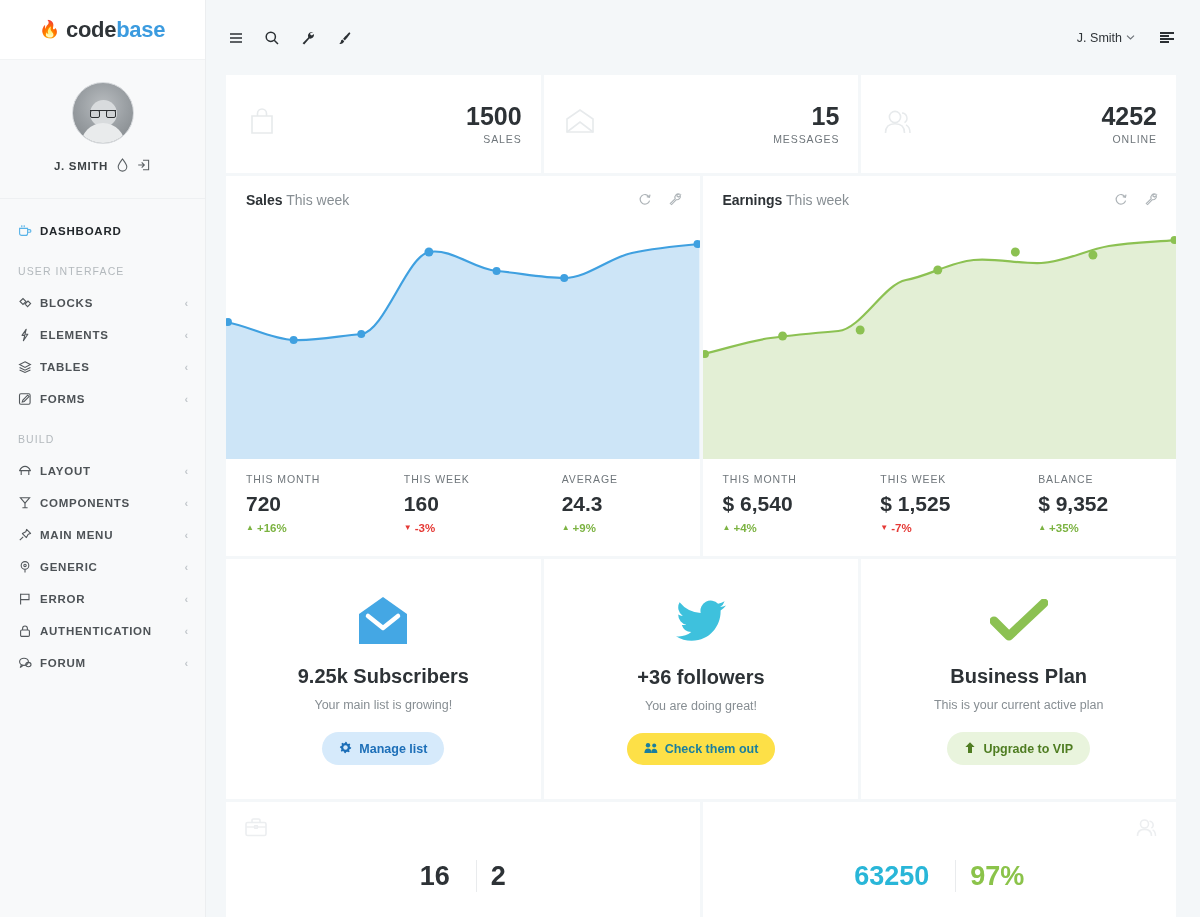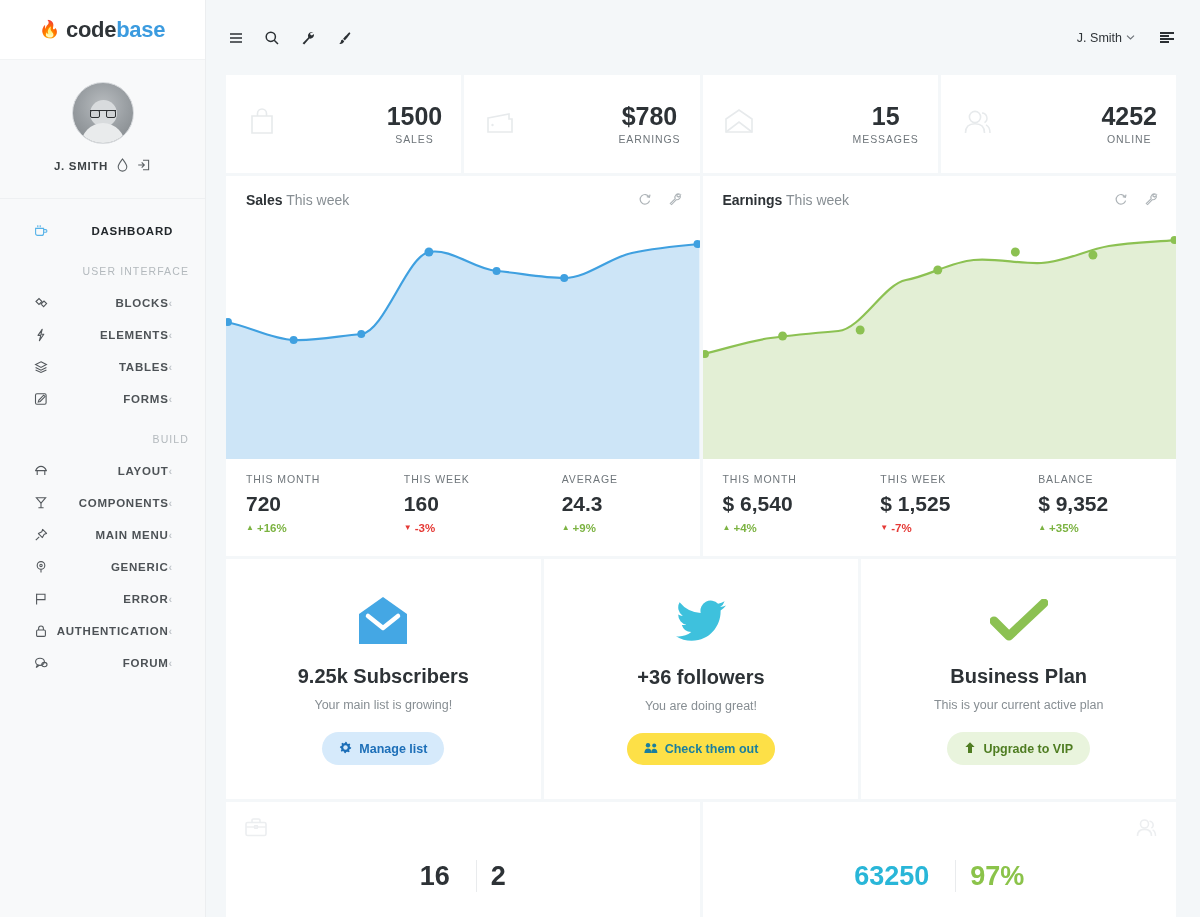--- a/index.html
+++ b/index.html
@@ -62,21 +62,21 @@
     border: 1.6px solid #2c2f31; border-radius: 2px; background: #cfd2d4;
   }
   .avatar .glasses span.l { left: 0; }
   .avatar .glasses span.r { right: 0; }
   .user-row { display: flex; align-items: center; justify-content: center; gap: 9px; }
   .user-name {
     font-size: 11.5px; font-weight: bold; letter-spacing: 0.7px; color: #3d4245;
   }
   .user-ico { color: #5b6165; font-size: 13px; line-height: 1; display: block; }
 
-  .nav { padding: 16px 16px 0; text-align: right; }
+  .nav { padding: 16px 0 0; }
   .nav-heading {
     font-size: 10.5px; letter-spacing: 1.1px; color: #b3b9bd;
     padding: 18px 0 10px 18px; font-weight: normal;
   }
   .nav-item {
     display: flex; align-items: center;
     padding: 9px 16px 9px 18px;
     font-size: 11.5px; letter-spacing: 0.75px; font-weight: bold;
     color: #4d5256; cursor: pointer;
   }
@@ -108,21 +108,21 @@
   .content { padding: 0 24px 0 20px; }
 
   .row { display: flex; gap: 3px; margin-bottom: 3px; }
 
   
   .stat-card {
     flex: 1; background: #fff; height: 98px;
     display: flex; align-items: center; padding: 0 19px;
   }
   .stat-ico { color: #e7eaec; font-size: 33px; line-height: 1; }
-  .stat-vals { margin-left: auto; text-align: center; }
+  .stat-vals { margin-left: auto; text-align: right; }
   .stat-num { font-size: 25px; font-weight: bold; color: #2d3236; line-height: 1.05; }
   .stat-lbl { font-size: 10.5px; letter-spacing: 0.9px; color: #6f767b; margin-top: 4px; }
 
   
   .chart-card { flex: 1; background: #fff; }
   .chart-head {
     display: flex; align-items: center;
     padding: 16px 18px 14px 20px;
   }
   .chart-title { font-size: 14px; color: #2d3236; }
@@ -393,32 +393,20 @@
         <div class="stat-card">
           <span class="stat-ico">
             <svg width="34" height="34" viewBox="0 0 34 34">
                 <path d="M7 11 H27 V28 H7 Z" fill="none" stroke="currentColor" stroke-width="1.6"></path>
                 <path d="M12.5 11 V8.5 A4.5 4.5 0 0 1 21.5 8.5 V11" fill="none" stroke="currentColor" stroke-width="1.6"></path>
               </svg>
           </span>
           <div class="stat-vals">
             <div class="stat-num">1500</div>
             <div class="stat-lbl">SALES</div>
-          </div>
-        </div>
-        <div class="stat-card">
-          <span class="stat-ico">
-            <svg width="34" height="34" viewBox="0 0 34 34">
-                <path d="M5 13 L26 9 V14 H29 V27 H5 Z" fill="none" stroke="currentColor" stroke-width="1.6"></path>
-                <circle cx="9.5" cy="20" r="1.2" fill="currentColor"></circle>
-              </svg>
-          </span>
-          <div class="stat-vals">
-            <div class="stat-num">$780</div>
-            <div class="stat-lbl">EARNINGS</div>
           </div>
         </div>
         <div class="stat-card">
           <span class="stat-ico">
             <svg width="34" height="34" viewBox="0 0 34 34">
                 <path d="M4 27 V14 L17 5 L30 14 V27 Z" fill="none" stroke="currentColor" stroke-width="1.6"></path>
                 <path d="M4 27 L17 17 L30 27" fill="none" stroke="currentColor" stroke-width="1.6"></path>
               </svg>
           </span>
           <div class="stat-vals">

